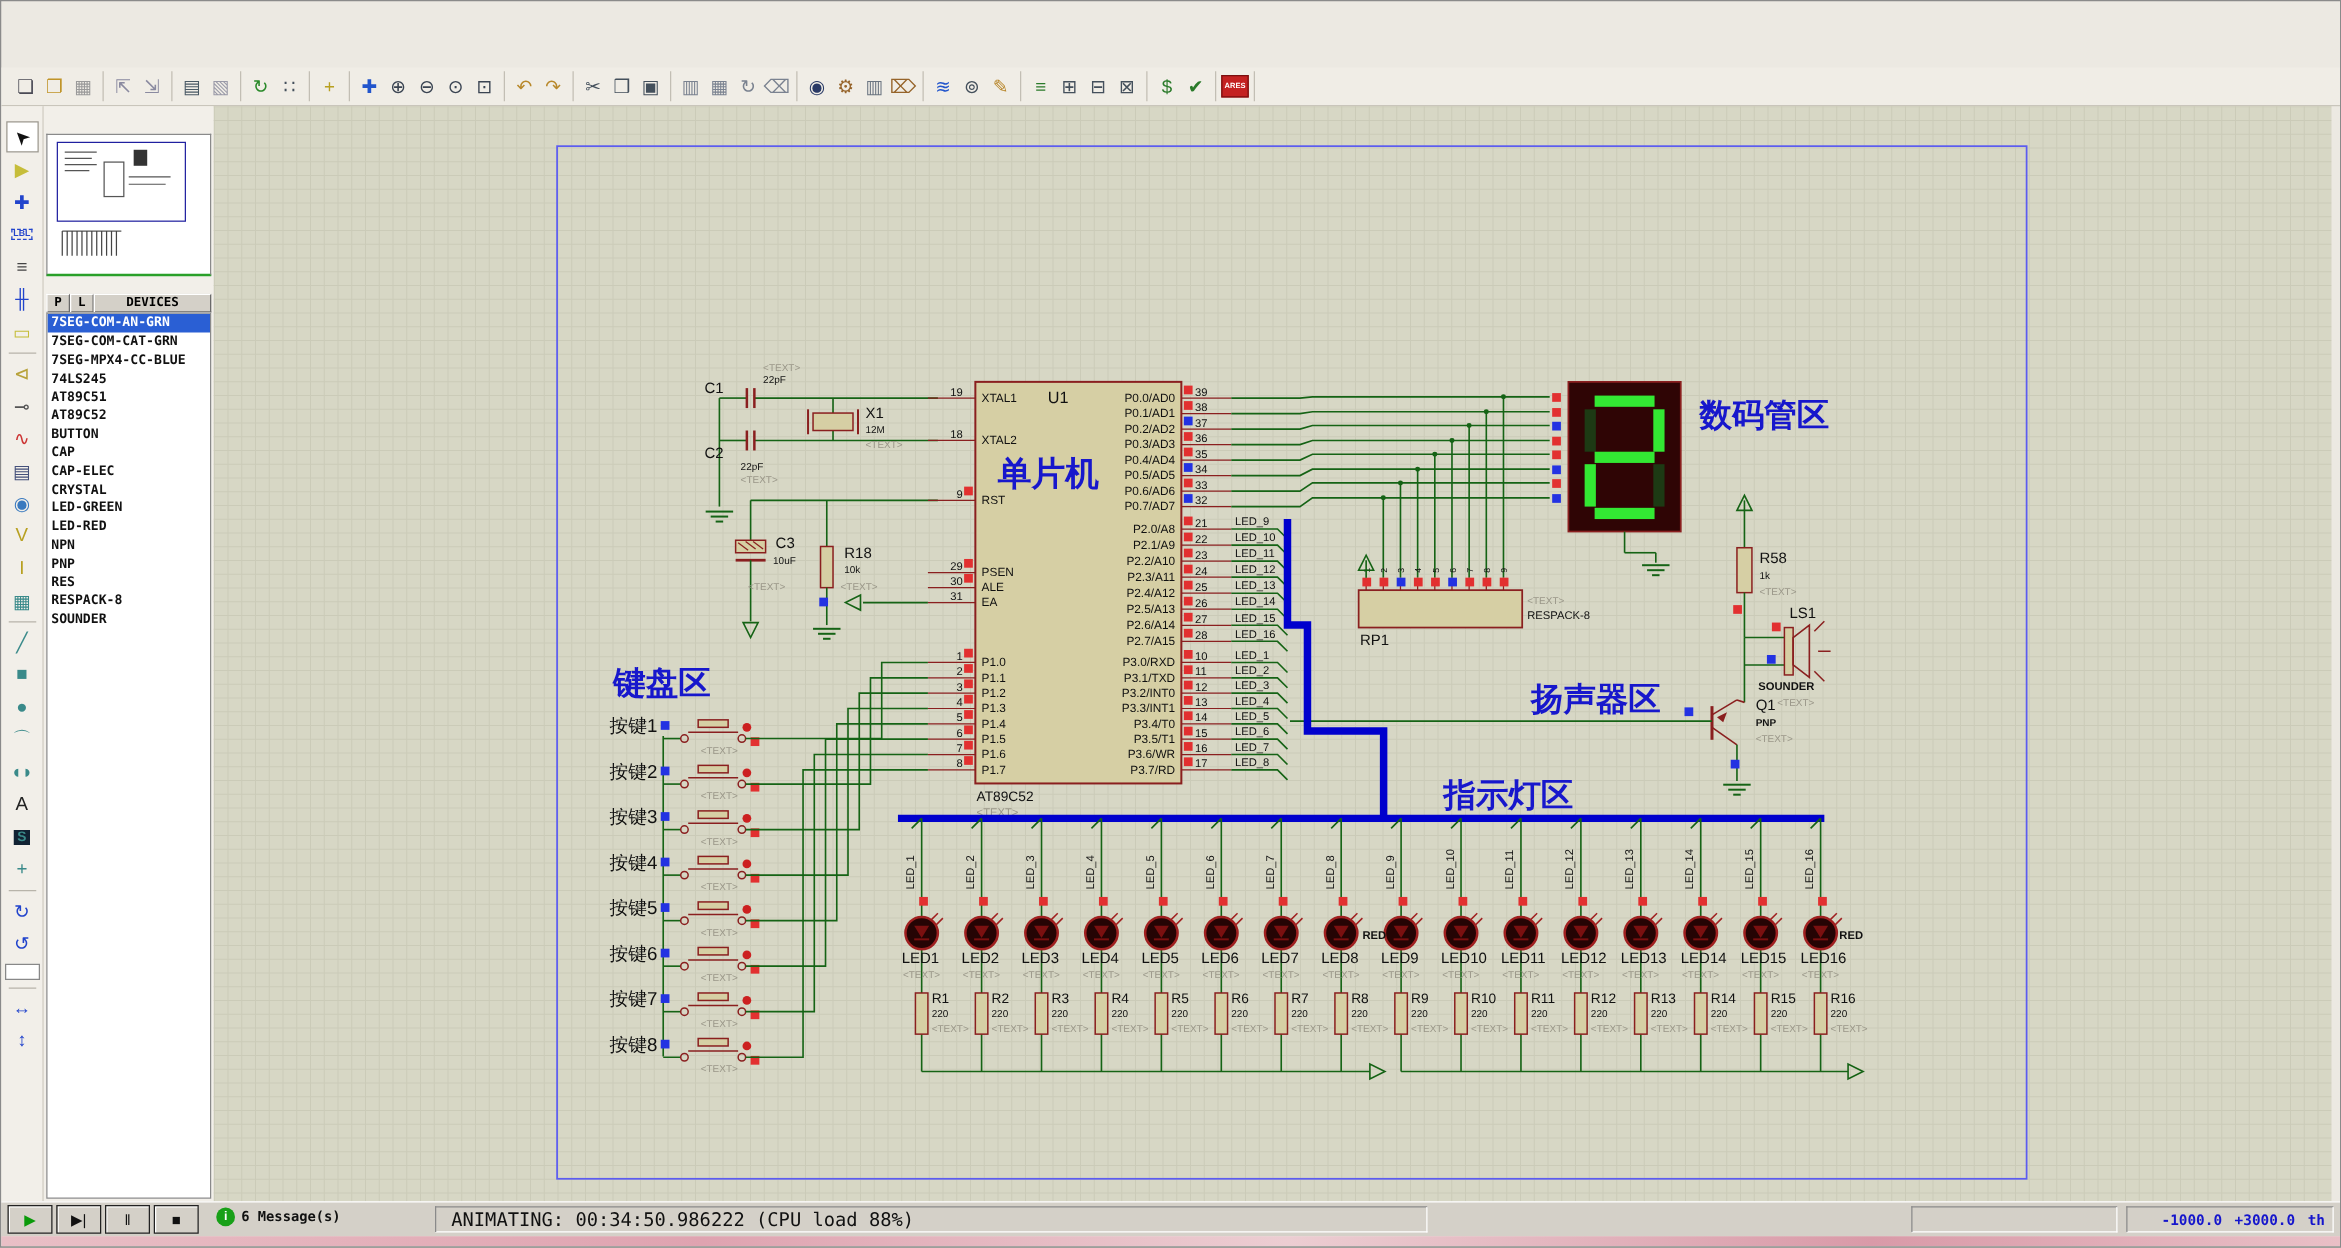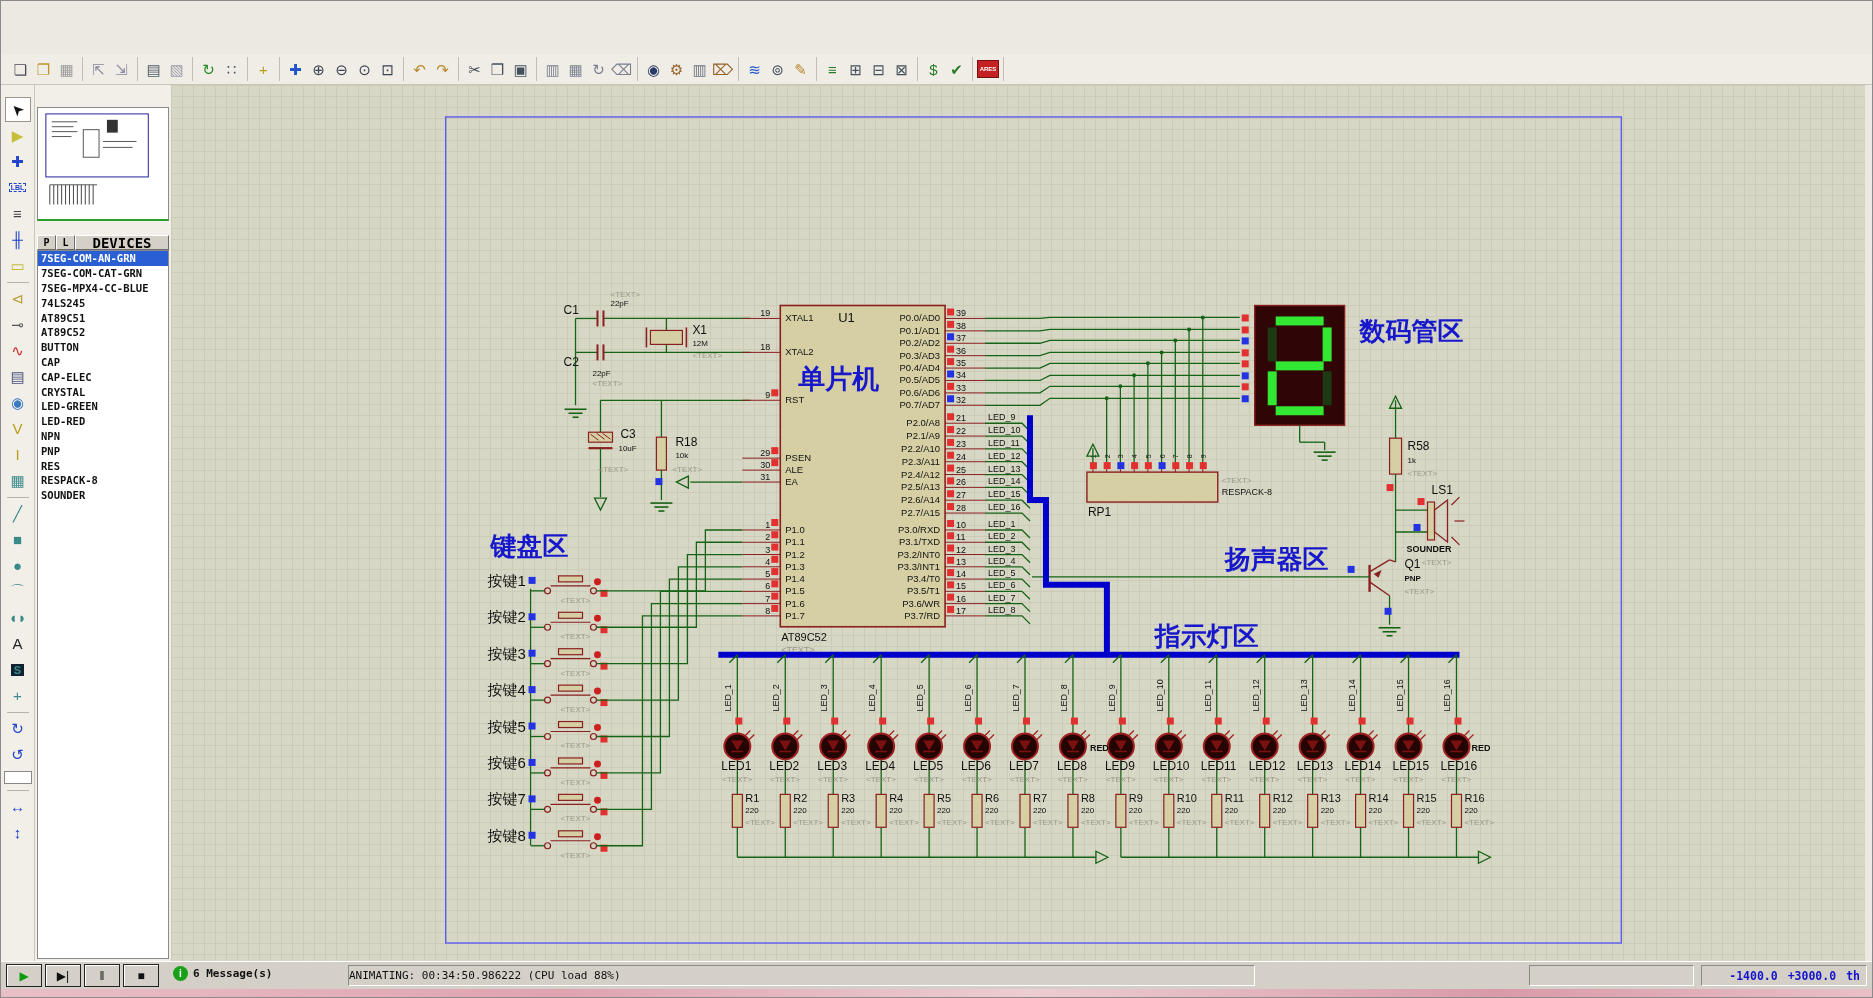--- a/index.html
+++ b/index.html
@@ -41,21 +41,21 @@
   .angle-input{width:28px;height:13px;font-size:9px;border:1px solid #888;background:#fff;margin:3px 0;}
   
   .leftpanel{position:absolute;left:34px;top:84px;width:136px;bottom:36px;background:#f2efe9;}
   .minimap{position:absolute;left:2px;top:22px;width:132px;height:114px;background:#ffffff;
            border:1px solid #8a8a8a;border-bottom:2px solid #2aa02a;}
   .dev-header{position:absolute;left:2px;top:150px;width:132px;height:15px;display:flex;}
   .pl-btn{width:19px;height:15px;background:#d4d0c8;border:1px solid;border-color:#fff #6a6a6a #6a6a6a #fff;
           font-size:10px;font-weight:bold;font-family:"DejaVu Sans Mono",monospace;
           display:flex;align-items:center;justify-content:center;}
   .dev-title{flex:1;background:#d4d0c8;border:1px solid;border-color:#fff #6a6a6a #6a6a6a #fff;
-             font-size:14px;font-weight:bold;font-family:"DejaVu Sans Mono",monospace;
+             font-size:10px;font-weight:bold;font-family:"DejaVu Sans Mono",monospace;
              display:flex;align-items:center;justify-content:center;}
   .dev-list{position:absolute;left:2px;top:165px;width:132px;bottom:2px;background:#ffffff;
             border:1px solid #8a8a8a;overflow:hidden;}
   .dev-item{height:14.8px;font-size:10.5px;font-weight:bold;font-family:"DejaVu Sans Mono",monospace;
             color:#111;padding-left:3px;white-space:nowrap;display:flex;align-items:center;}
   .dev-item.sel{background:#2a5fd4;color:#fff;}
   
   .canvas{position:absolute;left:170px;top:84px;right:7px;bottom:36px;background-color:#d7d7c5;
           background-image:linear-gradient(#cbcbb8 1px,transparent 1px),
                            linear-gradient(90deg,#cbcbb8 1px,transparent 1px);
@@ -64,23 +64,23 @@
   
   .statusbar{position:absolute;left:0;bottom:8px;width:100%;height:28px;background:#d4d0c8;
              border-top:1px solid #fff;}
   .play-group{position:absolute;left:5px;top:2px;display:flex;gap:3px;}
   .pb-btn{width:36px;height:23px;background:#d4d0c8;border:1px solid #222;box-shadow:inset 1px 1px 0 #fff;
           display:flex;align-items:center;justify-content:center;font-size:12px;color:#111;}
   .msg-area{position:absolute;left:172px;top:4px;display:flex;align-items:center;gap:5px;}
   .msg-icon{width:15px;height:15px;border-radius:50%;background:#18a018;color:#fff;font-size:10px;
             font-weight:bold;display:flex;align-items:center;justify-content:center;}
   .msg-text{font-size:11px;font-weight:bold;font-family:"DejaVu Sans Mono",monospace;color:#111;}
-  .anim-panel{position:absolute;left:347px;top:3px;width:907px;height:21px;background:#d4d0c8;
+  .anim-panel{position:absolute;left:347px;top:3px;width:794px;height:21px;background:#d4d0c8;
               border:1px solid;border-color:#8a8a8a #fff #fff #8a8a8a;display:flex;align-items:center;
-              padding-left:0;font-size:11px;font-family:"DejaVu Sans Mono",monospace;color:#111;}
+              padding-left:12px;font-size:15px;font-family:"DejaVu Sans Mono",monospace;color:#111;}
   .empty-panel{position:absolute;left:1528px;top:3px;width:165px;height:21px;background:#d4d0c8;
                border:1px solid;border-color:#8a8a8a #fff #fff #8a8a8a;}
   .coord-panel{position:absolute;left:1700px;top:3px;width:166px;height:21px;background:#d4d0c8;
                border:1px solid;border-color:#8a8a8a #fff #fff #8a8a8a;display:flex;align-items:center;
                justify-content:flex-end;gap:10px;padding-right:6px;
                font-size:11.5px;font-weight:bold;font-family:"DejaVu Sans Mono",monospace;color:#1515cc;}
   .wallpaper{position:absolute;left:0;bottom:0;width:100%;height:8px;
              background:linear-gradient(90deg,#e9bfc6,#dfa3b0 30%,#eccdd2 55%,#d99aa8 80%,#e9bfc6);}
 </style>
 </head>
@@ -1069,19 +1069,19 @@
         <div class="pb-btn" style="color: rgb(17, 17, 17);">‖</div>
         <div class="pb-btn" style="color: rgb(17, 17, 17);">■</div>
       </div>
     <div class="msg-area">
       <div class="msg-icon">i</div>
       <div class="msg-text">6 Message(s)</div>
     </div>
     <div class="anim-panel">ANIMATING: 00:34:50.986222 (CPU load 88%)</div>
     <div class="empty-panel"></div>
     <div class="coord-panel">
-      <span>-1400.0</span>
+      <span>-1000.0</span>
       <span>+3000.0</span>
       <span>th</span>
     </div>
   </div>
   <div class="wallpaper"></div>
 </div>
 
 </body></html>

